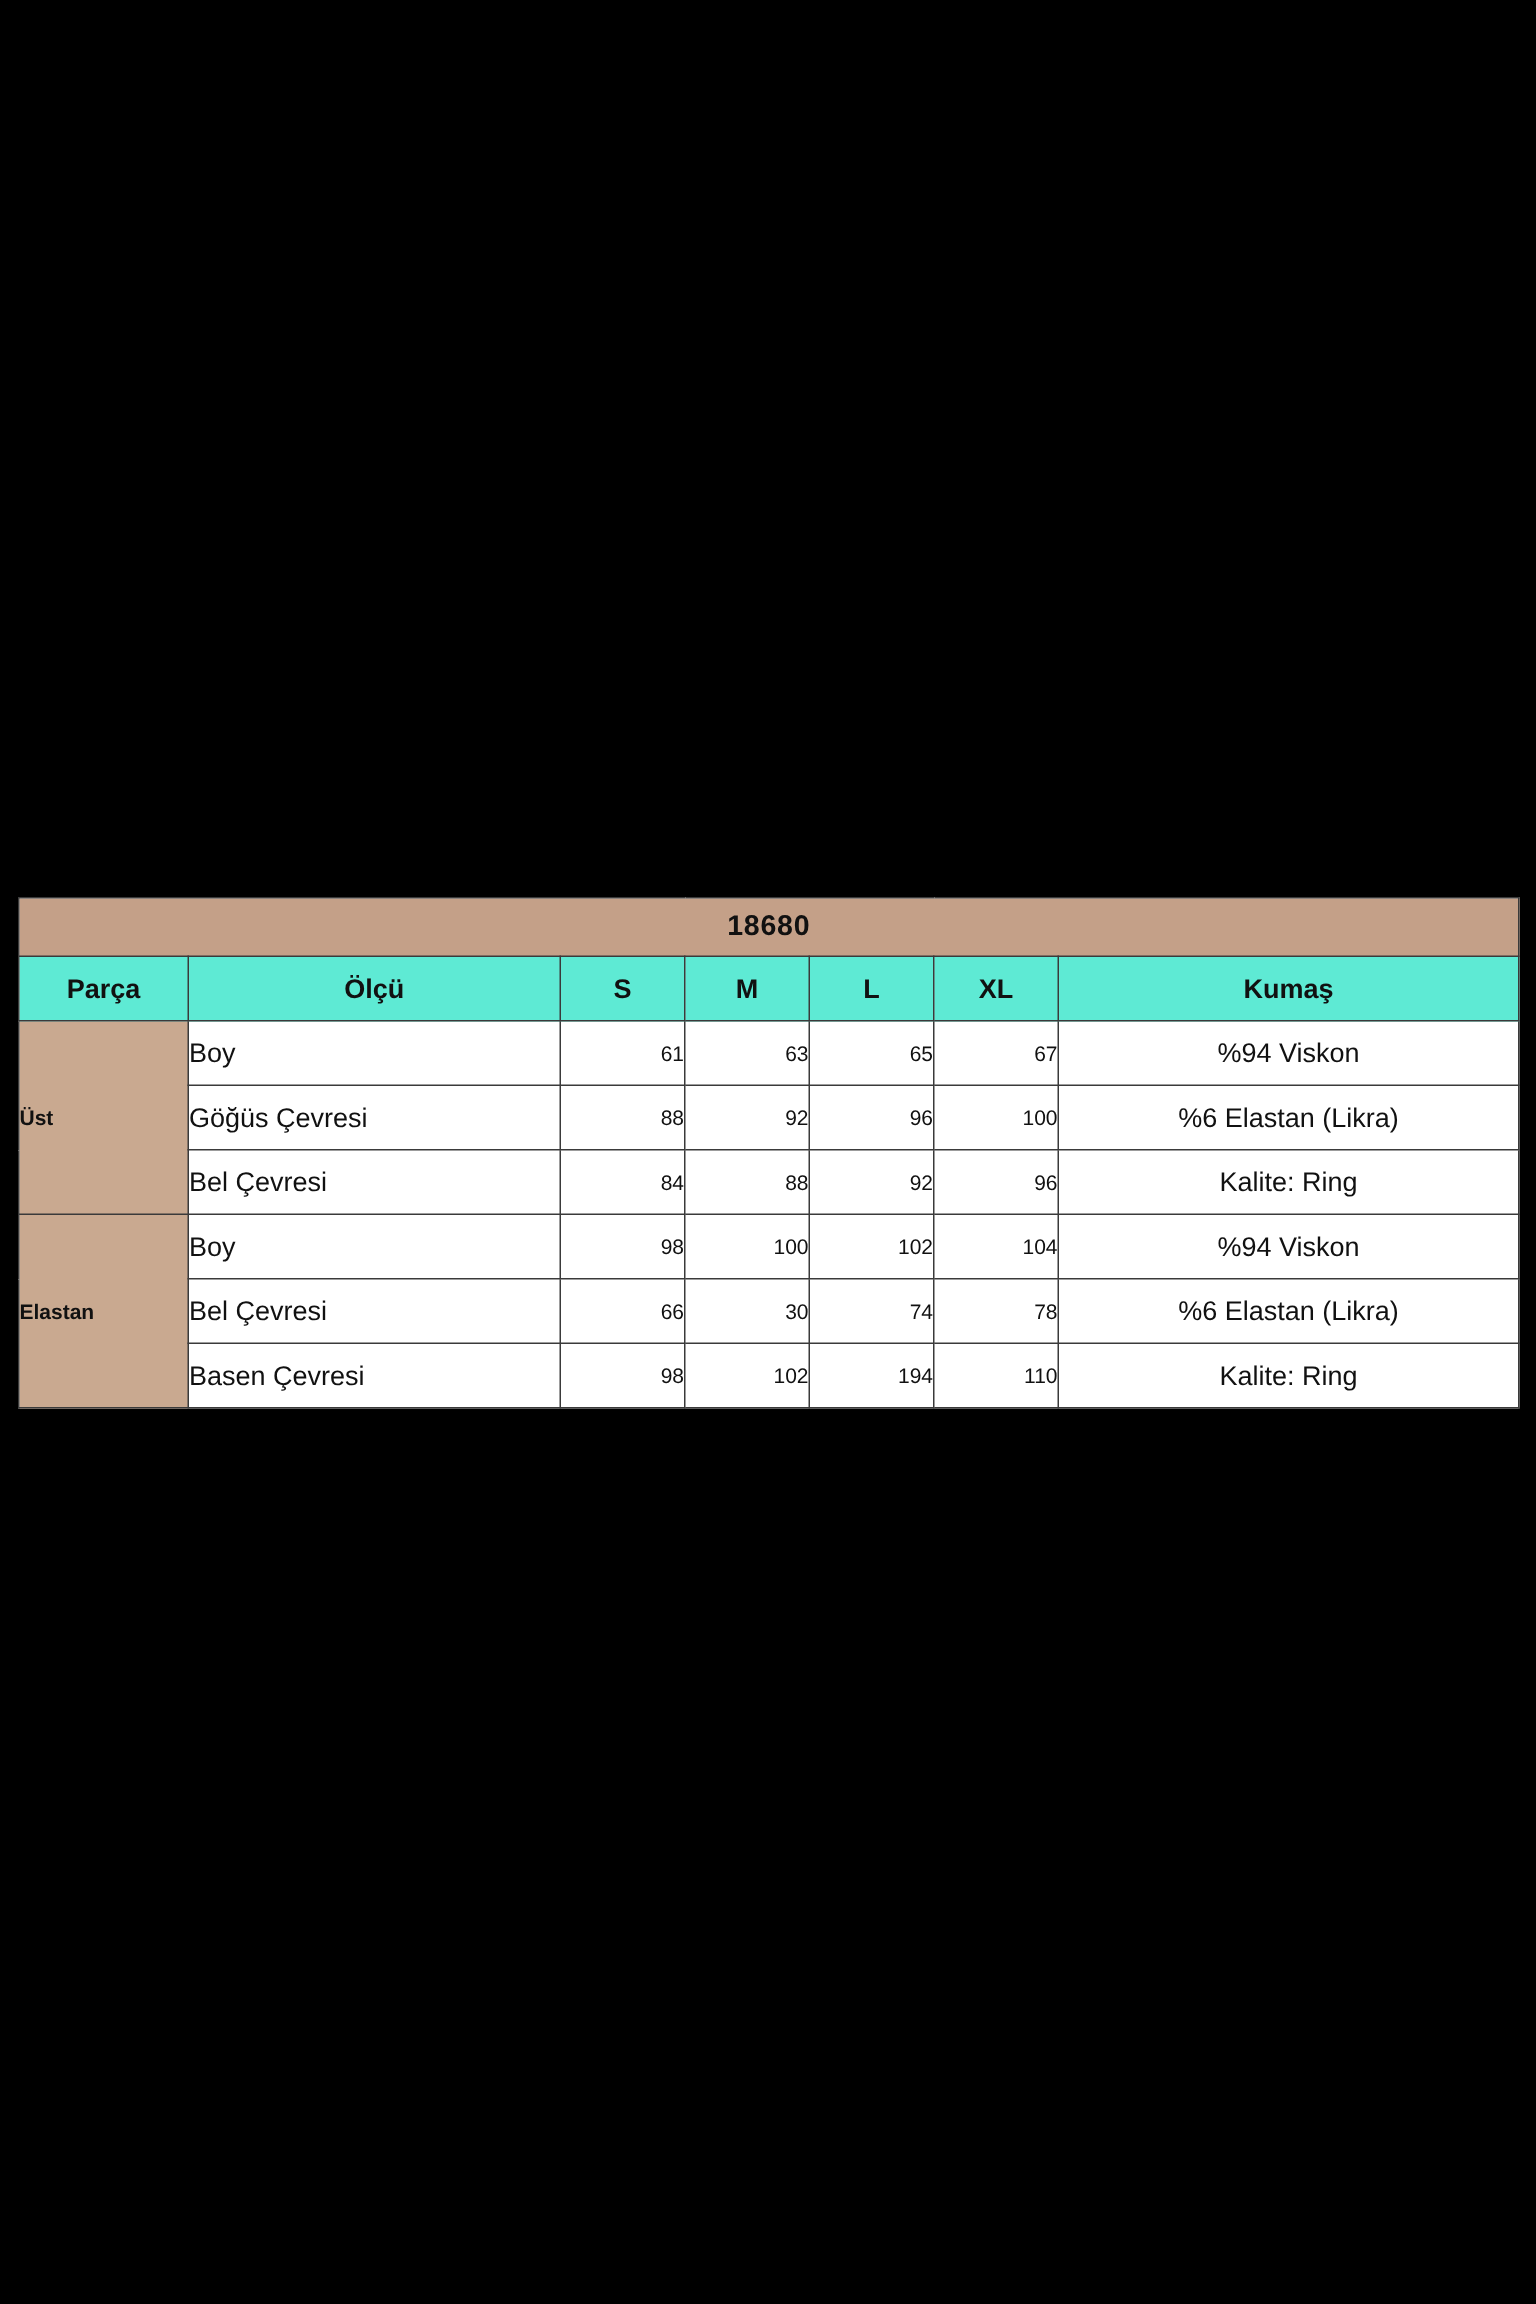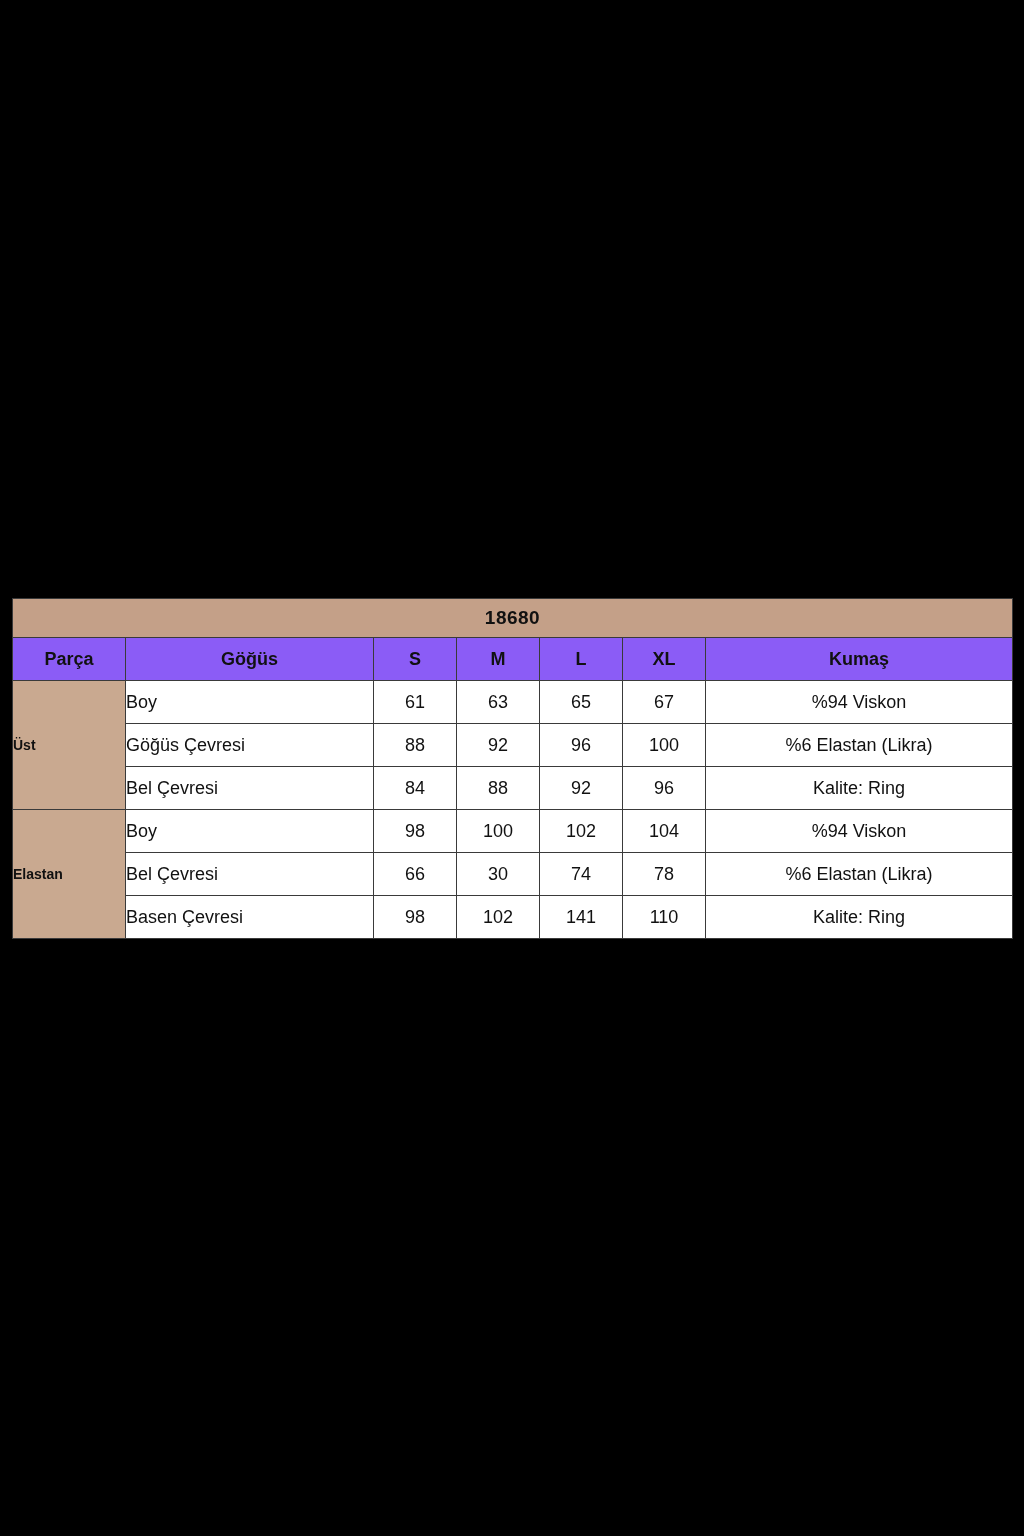--- a/index.html
+++ b/index.html
@@ -39,41 +39,41 @@
   }
   .title-row td {
     background: #c4a088;
     text-align: center;
     font-weight: bold;
     font-size: 19px;
     height: 38px;
     letter-spacing: 0.5px;
   }
   .head-row td {
-    background: #8b5cf6;
+    background: #5eead4;
     text-align: center;
     font-weight: bold;
     font-size: 18px;
     height: 42px;
   }
   .group-cell {
     background: #c9a990;
     font-weight: bold;
     font-size: 14px;
   }
   .measure-cell {
     text-align: left;
     padding-left: 10px;
     font-size: 18px;
     height: 42px;
     margin-left: 20px;
   }
   .num-cell {
-    text-align: center;
-    font-size: 18px;
+    text-align: right;
+    font-size: 14px;
     height: 42px;
   }
   .fabric-cell {
     text-align: center;
     padding-left: 8px;
     font-size: 18px;
     height: 42px;
   }
   
   col.c-parca { width: 113px; }
@@ -98,21 +98,21 @@
         <col class="c-l">
         <col class="c-xl">
         <col class="c-kumas">
       </colgroup>
       <tbody>
         <tr class="title-row">
           <td colspan="7">18680</td>
         </tr>
         <tr class="head-row">
           <td>Parça</td>
-          <td>Göğüs</td>
+          <td>Ölçü</td>
           <td>S</td>
           <td>M</td>
           <td>L</td>
           <td>XL</td>
           <td>Kumaş</td>
         </tr>
 
         <tr>
           <td class="group-cell" rowspan="3">Üst</td>
           <td class="measure-cell">Boy</td>
@@ -153,20 +153,20 @@
           <td class="num-cell">66</td>
           <td class="num-cell">30</td>
           <td class="num-cell">74</td>
           <td class="num-cell">78</td>
           <td class="fabric-cell">%6 Elastan (Likra)</td>
         </tr>
         <tr>
           <td class="measure-cell">Basen Çevresi</td>
           <td class="num-cell">98</td>
           <td class="num-cell">102</td>
-          <td class="num-cell">141</td>
+          <td class="num-cell">194</td>
           <td class="num-cell">110</td>
           <td class="fabric-cell">Kalite: Ring</td>
         </tr>
       </tbody>
     </table>
   </div>
 </div>
 
 </body></html>

